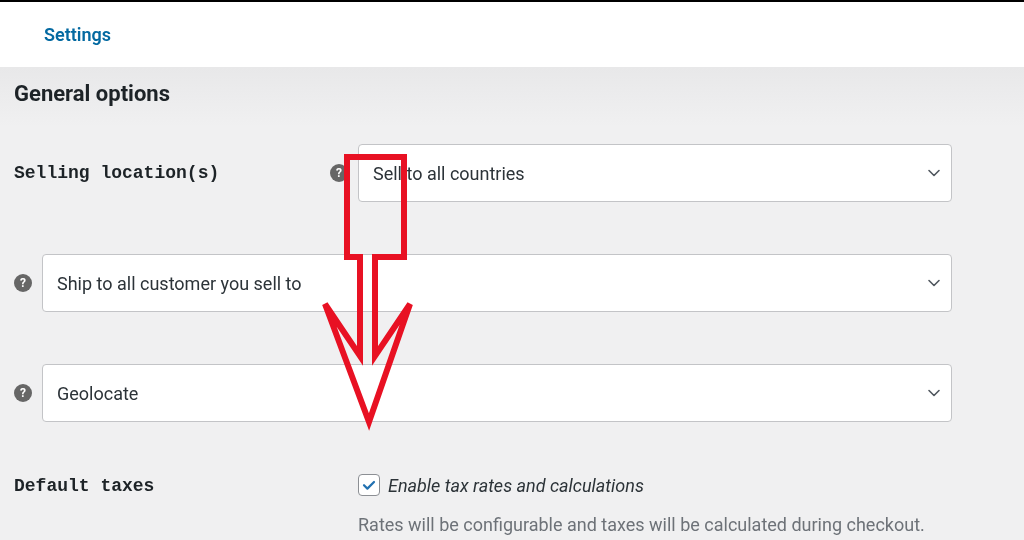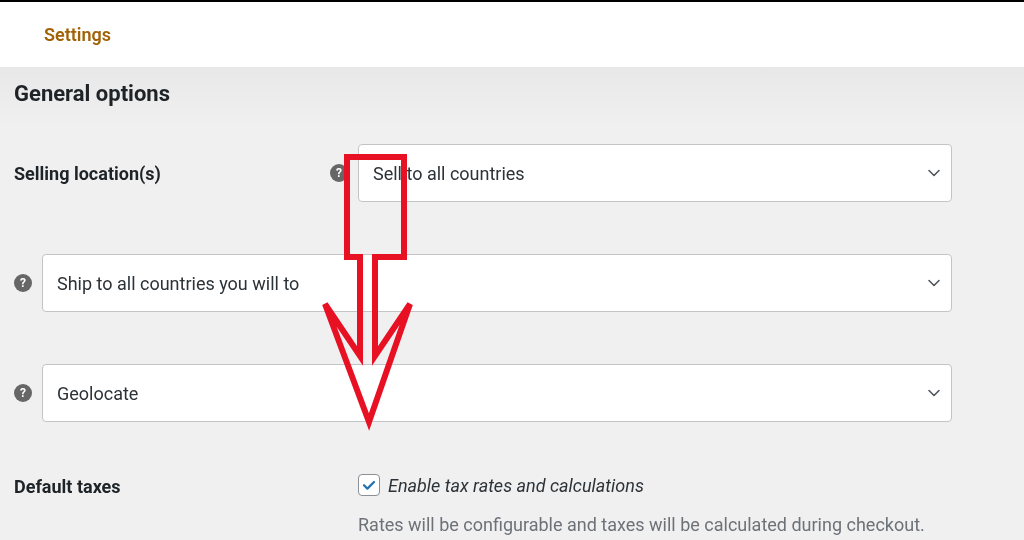--- a/index.html
+++ b/index.html
@@ -17,21 +17,21 @@
     background: #000;
     width: 100%;
   }
   .header {
     background: #fff;
     padding: 22px 44px;
   }
   .header-title {
     font-size: 18px;
     font-weight: 600;
-    color: #a16207;
+    color: #0369a1;
   }
   .content {
     padding: 14px 14px 24px 14px;
     background: linear-gradient(to bottom, #e8e8e9, #f0f0f1 60px);
   }
   .section-heading {
     font-size: 22px;
     font-weight: 700;
     color: #1d2327;
     margin-bottom: 38px;
@@ -44,20 +44,21 @@
   .form-row.last { margin-bottom: 0; }
   .label-col {
     width: 316px;
     display: flex;
     align-items: center;
   }
   .field-label {
     font-size: 18px;
     font-weight: 700;
     color: #1d2327;
+    font-family: Liberation Mono, monospace;
   }
   .help-col {
     width: 28px;
     display: flex;
     align-items: center;
     justify-content: flex-start;
   }
   .help-icon {
     width: 18px;
     height: 18px;
@@ -169,21 +170,21 @@
     </div>
   </div>
 
   <div class="form-row">
     <div class="help-col">
       <span class="help-icon">?</span>
     </div>
     <div class="control-col">
       <div class="select-wrap">
         <div class="select-box">
-          <span>Ship to all countries you will to</span>
+          <span>Ship to all customer you sell to</span>
         </div>
         <span class="chevron">
           <svg width="16" height="16" viewBox="0 0 16 16">
               <path d="M3 5.5 L8 10.5 L13 5.5" stroke="#50575e" stroke-width="1.6" fill="none" stroke-linecap="round" stroke-linejoin="round"></path>
             </svg>
         </span>
       </div>
     </div>
   </div>
 

